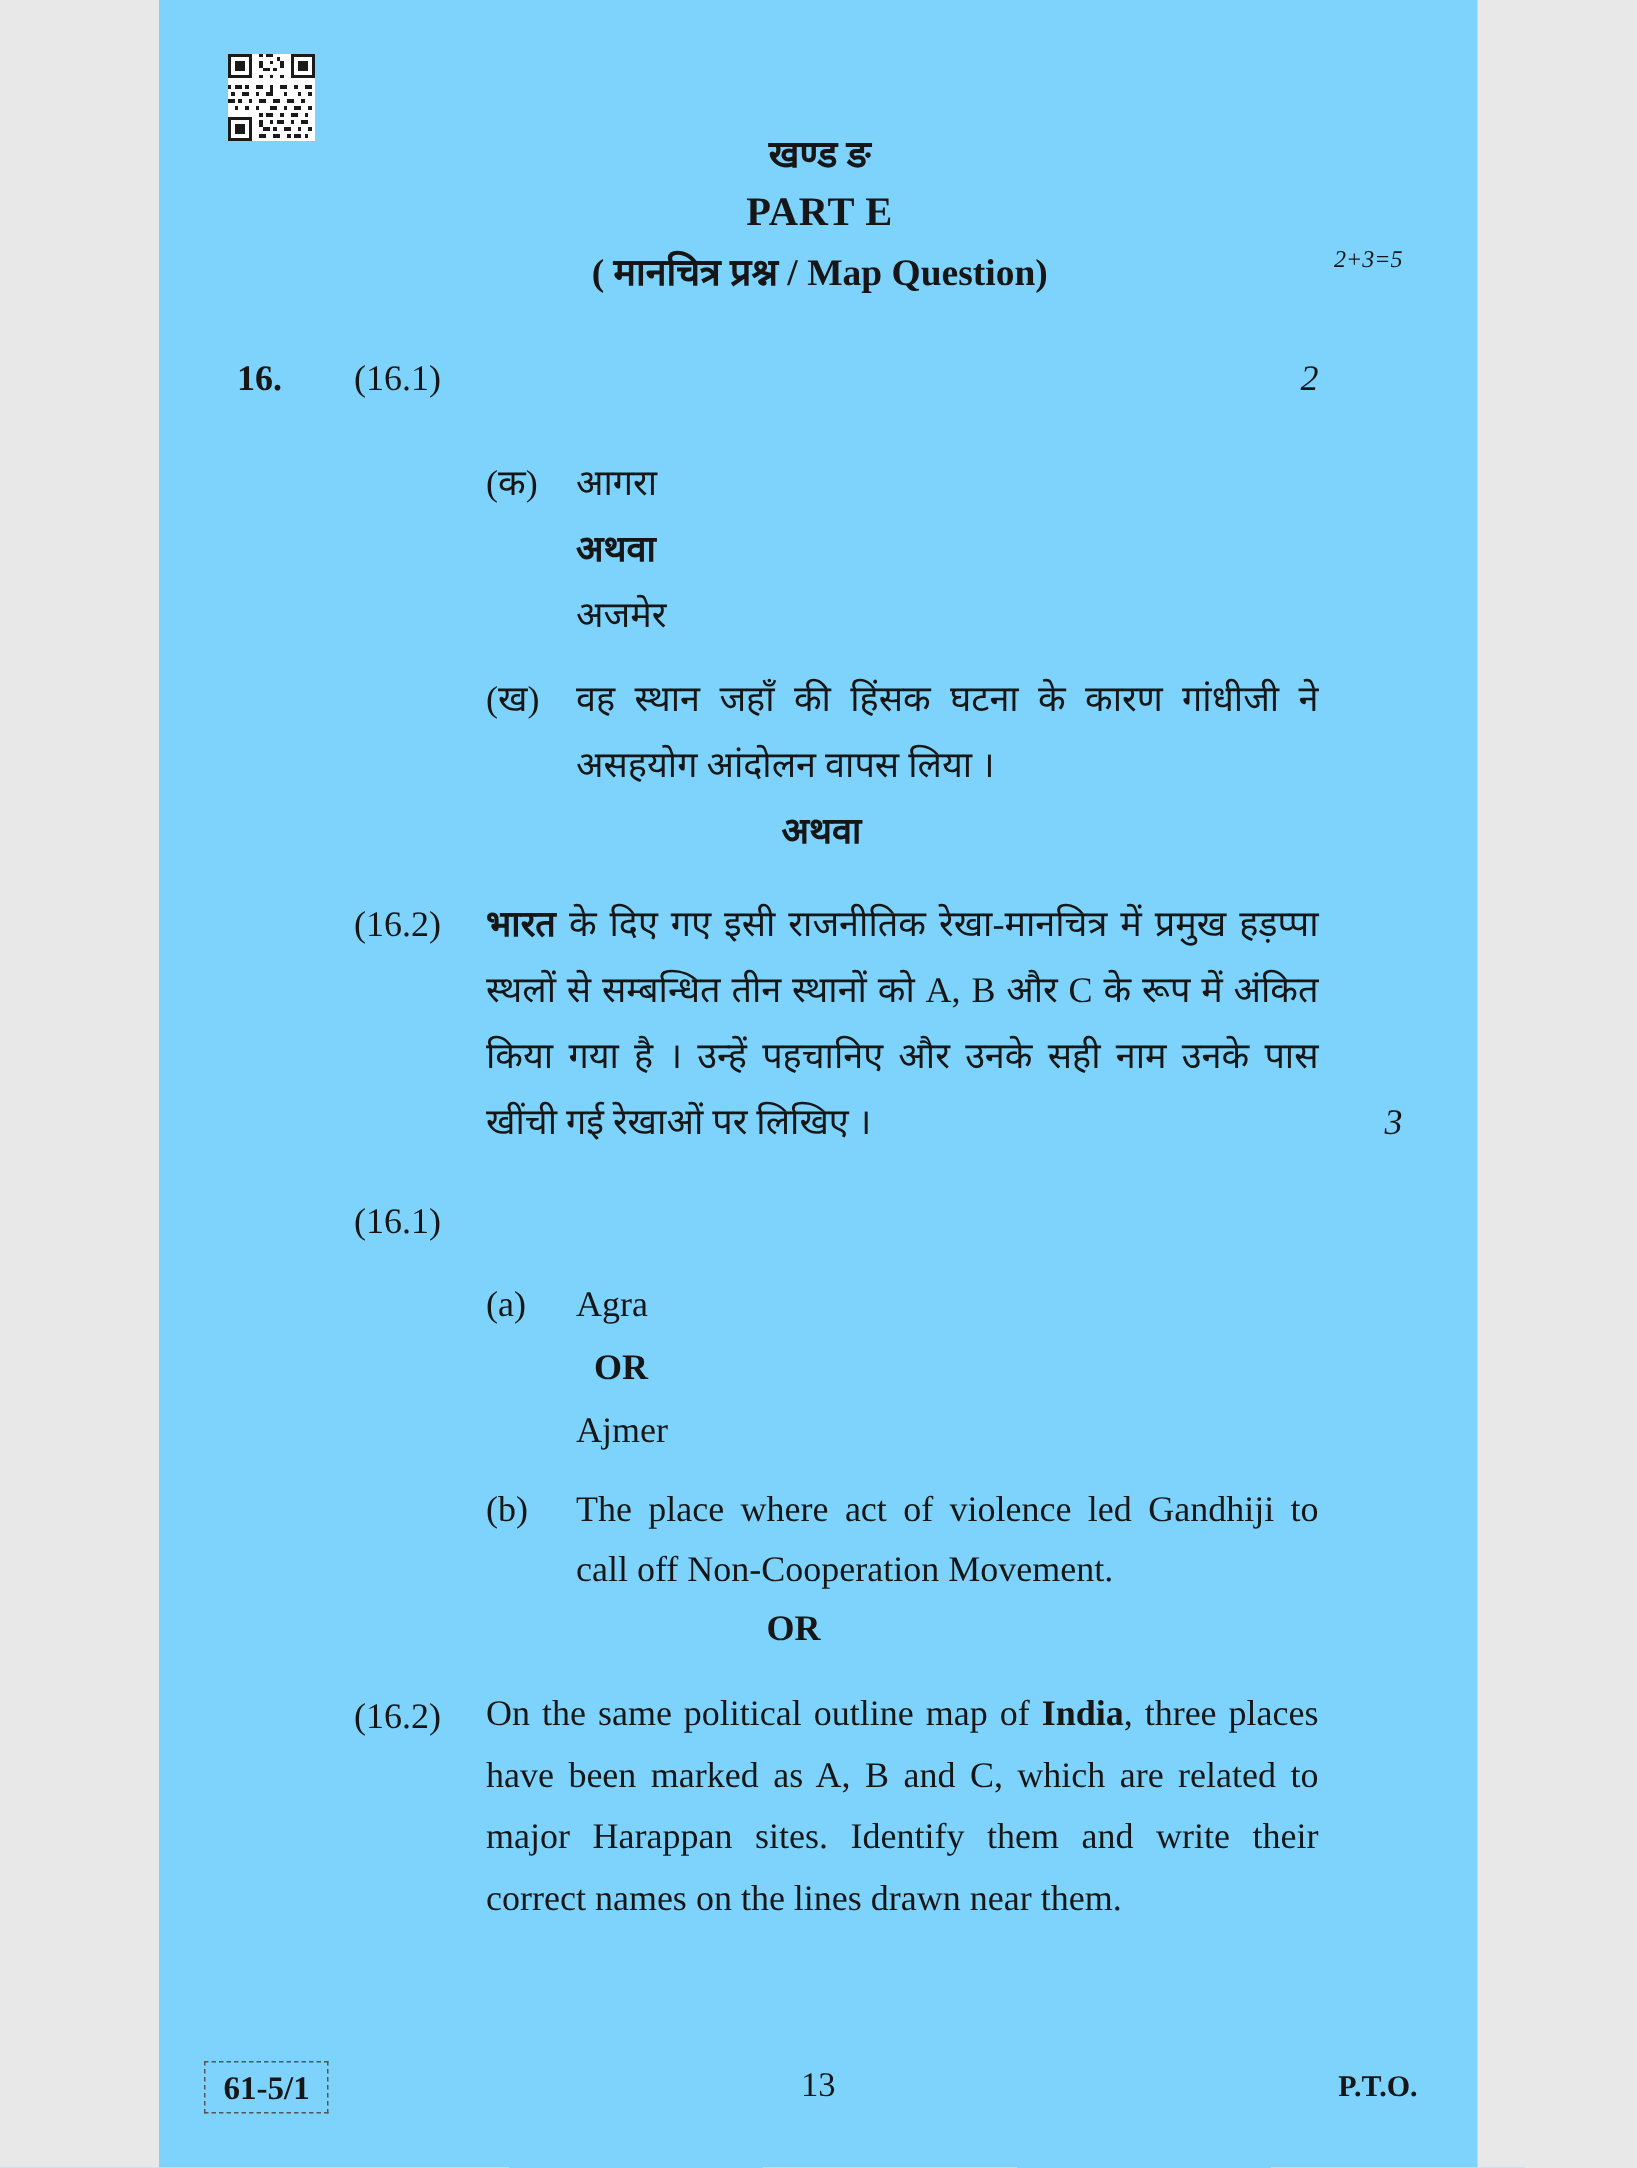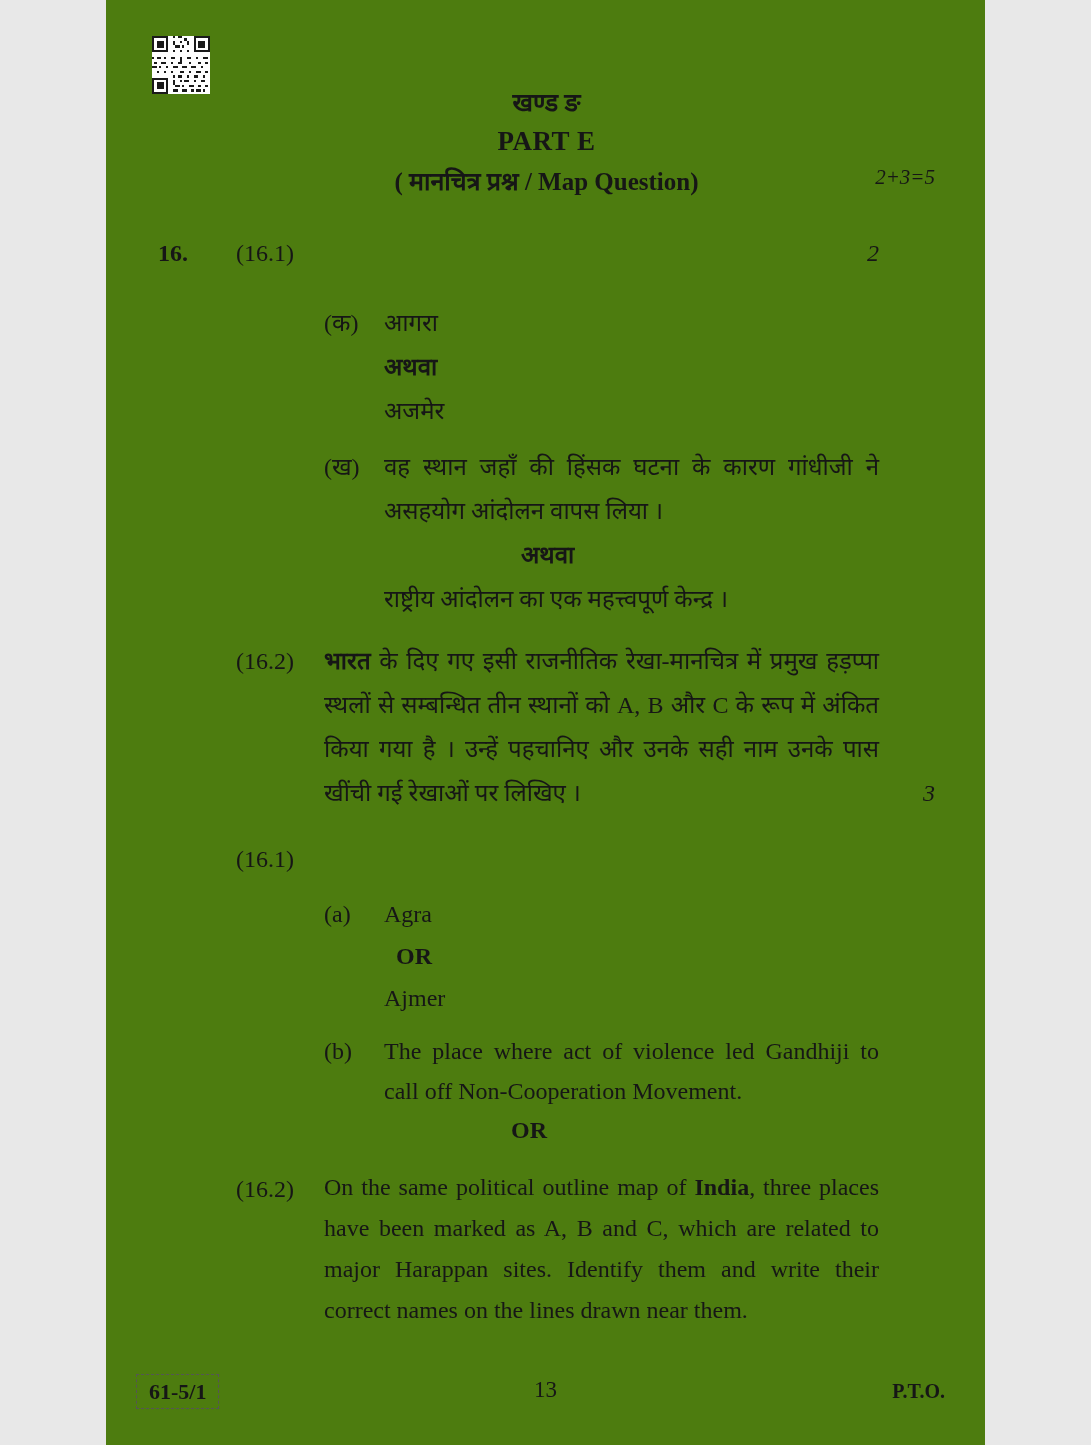--- a/index.html
+++ b/index.html
@@ -3,31 +3,31 @@
 <meta charset="utf-8">
 <style>
   * { box-sizing: border-box; margin: 0; padding: 0; }
   html, body { background: #e8e8e8; }
   body { font-family: "Liberation Serif", "DejaVu Serif", serif; }
   .page {
     position: relative;
     width: 879px;
     height: 1445px;
     margin: 0 auto;
-    background: #4d7c0f;
+    background: #7dd3fc;
     color: #161616;
     overflow: hidden;
   }
   .qr { position: absolute; top: 36px; left: 46px; width: 58px; height: 58px; }
   .content { padding: 0 50px 0 52px; }
 
   .heading-hindi { margin-top: 84px; text-align: center; font-weight: bold; font-size: 25px; }
   .heading-part  { margin-top: 8px;  text-align: center; font-weight: bold; font-size: 27px; letter-spacing: .5px; }
   .heading-sub   { margin-top: 6px;  position: relative; text-align: center; font-weight: bold; font-size: 25px; }
-  .heading-marks { position: absolute; right: 0; top: 2px; font-weight: normal; font-style: italic; font-size: 21px; }
+  .heading-marks { position: absolute; right: 0; top: 2px; font-weight: normal; font-style: italic; font-size: 16px; }
 
   .qrow { display: grid; grid-template-columns: 78px 88px 1fr 56px; align-items: start; }
   .qnum   { font-weight: bold; font-size: 24px; line-height: 44px; }
   .qlabel { font-size: 24px; line-height: 44px; }
   .qbody  { font-size: 24px; }
   .hi  { line-height: 44px; }
   .en  { line-height: 41px; }
   .just { text-align: justify; }
   .qmarks { font-style: italic; font-size: 24px; text-align: right; align-self: end; line-height: 44px; }
   .b { font-weight: bold; }
@@ -101,21 +101,20 @@
           <span>(क)</span>
           <span>आगरा</span>
         </div>
         <div class="ind60 b">अथवा</div>
         <div class="ind60">अजमेर</div>
         <div class="subitem mt12">
           <span>(ख)</span>
           <span class="just">वह स्थान जहाँ की हिंसक घटना के कारण गांधीजी ने असहयोग आंदोलन वापस लिया ।</span>
         </div>
         <div class="ind197 b">अथवा</div>
-        <div class="ind60">राष्ट्रीय आंदोलन का एक महत्त्वपूर्ण केन्द्र ।</div>
       </div>
       <div></div>
     </div>
 
     <div class="qrow mt18">
       <div></div>
       <div class="qlabel">(16.2)</div>
       <div class="qbody hi just"><span class="b">भारत</span><span> के दिए गए इसी राजनीतिक रेखा-मानचित्र में प्रमुख हड़प्पा स्थलों से सम्बन्धित तीन स्थानों को A, B और C के रूप में अंकित किया गया है । उन्हें पहचानिए और उनके सही नाम उनके पास खींची गई रेखाओं पर लिखिए ।</span></div>
       <div class="qmarks">3</div>
     </div>

